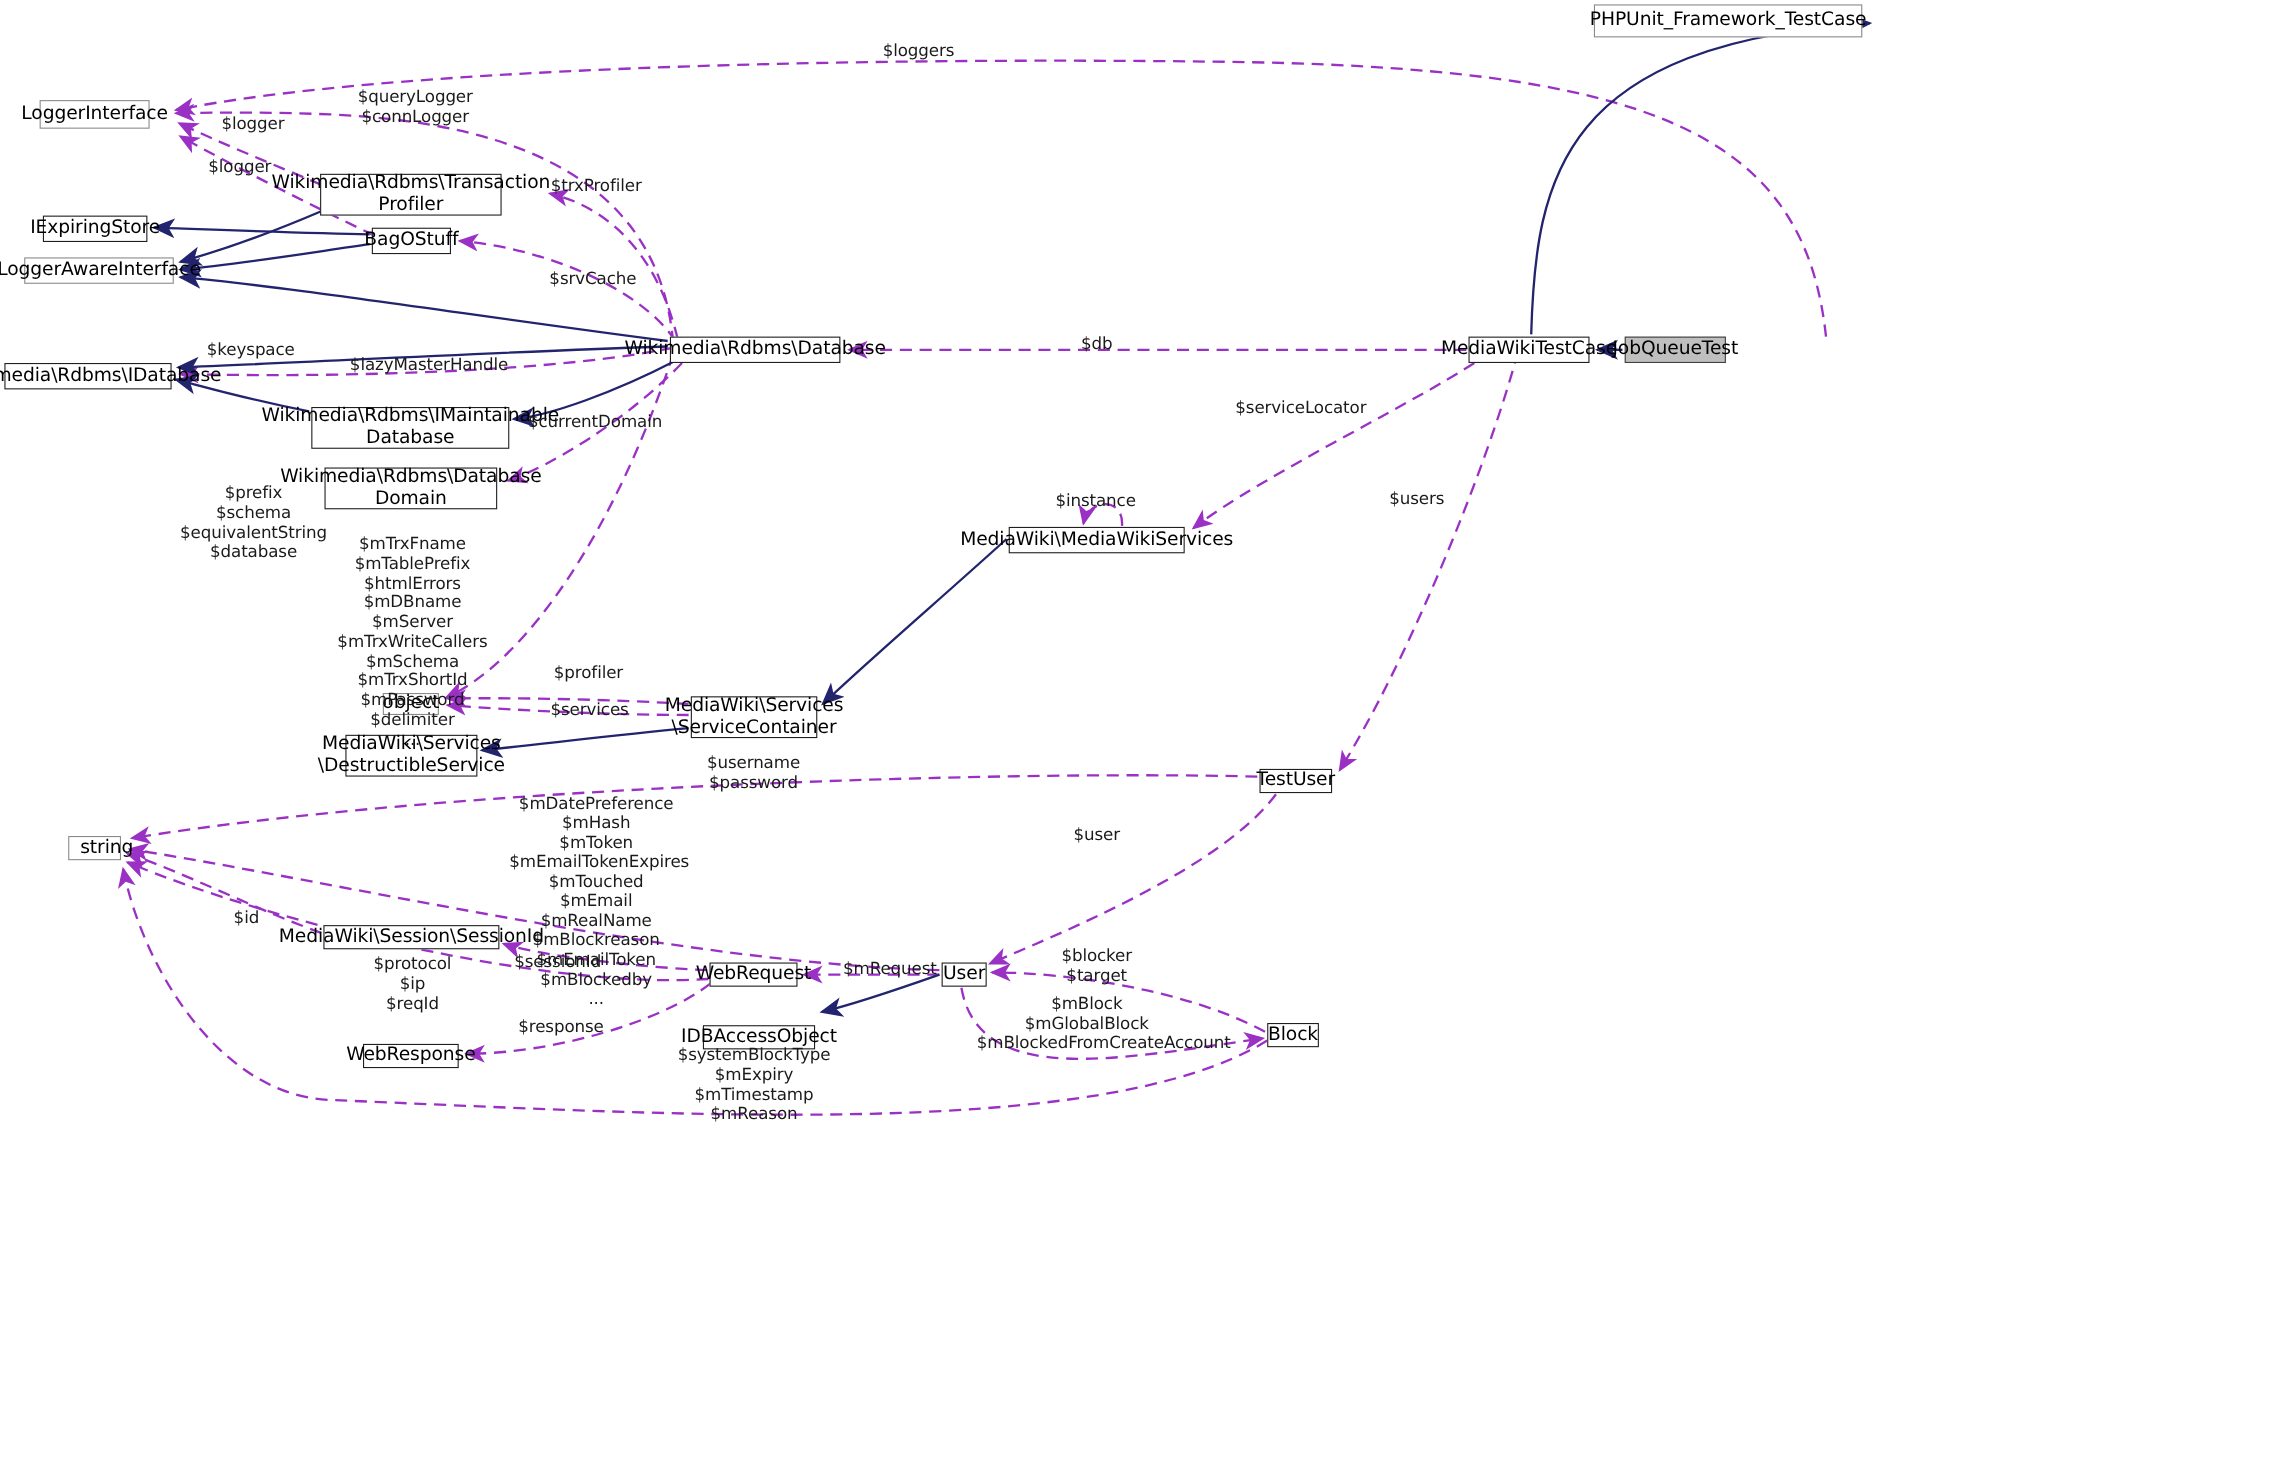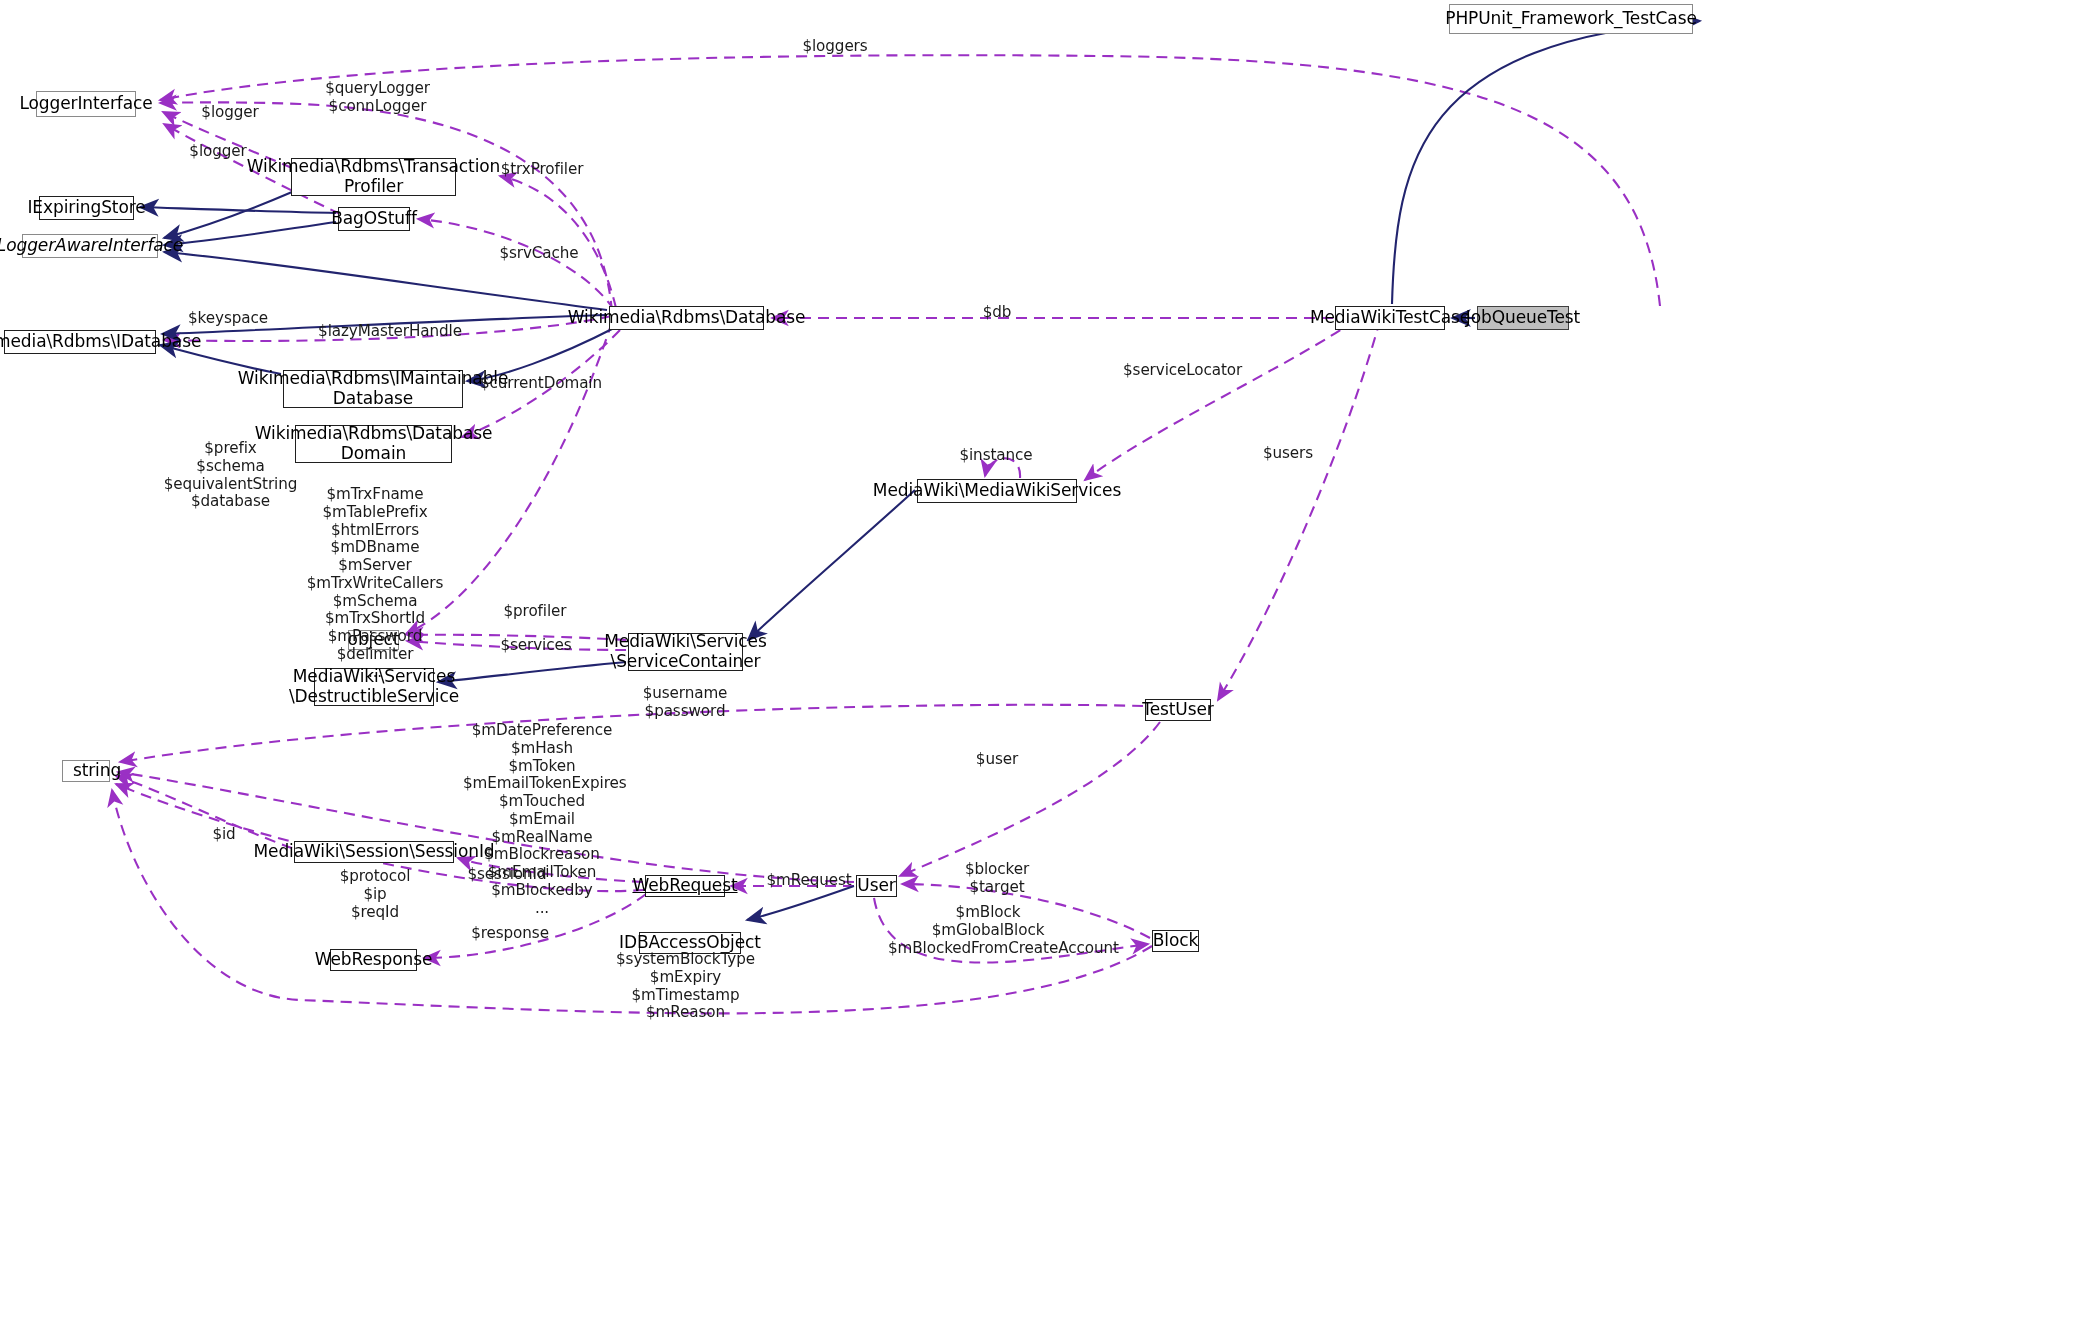--- a/index.html
+++ b/index.html
@@ -133,39 +133,39 @@
     </g>
   </svg>
 
   <div id="nodes">
       <div class="node thin" style="left: 1449px; top: 4px; width: 244px; height: 30px;">PHPUnit_Framework_TestCase</div>
       <div class="node thin" style="left: 36px; top: 91px; width: 100px; height: 26px;">LoggerInterface</div>
       <div class="node" style="left: 291px; top: 158px; width: 165px; height: 38px;">Wikimedia\Rdbms\Transaction
 Profiler</div>
       <div class="node" style="left: 39px; top: 196px; width: 95px; height: 24px;">IExpiringStore</div>
       <div class="node" style="left: 338px; top: 207px; width: 72px; height: 24px;">BagOStuff</div>
-      <div class="node thin" style="left: 22px; top: 234px; width: 136px; height: 24px; font-style: italic;">LoggerAwareInterface</div>
+      <div class="node thin" style="left: 22px; top: 234px; width: 136px; height: 24px;">LoggerAwareInterface</div>
       <div class="node" style="left: 609px; top: 306px; width: 155px; height: 24px;">Wikimedia\Rdbms\Database</div>
       <div class="node" style="left: 1335px; top: 306px; width: 110px; height: 24px;">MediaWikiTestCase</div>
       <div class="node current" style="left: 1477px; top: 306px; width: 92px; height: 24px;">JobQueueTest</div>
       <div class="node" style="left: 4px; top: 330px; width: 152px; height: 24px;">Wikimedia\Rdbms\IDatabase</div>
       <div class="node" style="left: 283px; top: 370px; width: 180px; height: 38px;">Wikimedia\Rdbms\IMaintainable
 Database</div>
       <div class="node" style="left: 295px; top: 425px; width: 157px; height: 38px;">Wikimedia\Rdbms\Database
 Domain</div>
       <div class="node" style="left: 917px; top: 479px; width: 160px; height: 24px;">MediaWiki\MediaWikiServices</div>
       <div class="node thin" style="left: 348px; top: 630px; width: 51px; height: 20px;">object</div>
       <div class="node" style="left: 628px; top: 633px; width: 115px; height: 38px;">MediaWiki\Services
 \ServiceContainer</div>
       <div class="node" style="left: 314px; top: 668px; width: 120px; height: 38px;">MediaWiki\Services
 \DestructibleService</div>
       <div class="node" style="left: 1145px; top: 699px; width: 66px; height: 22px;">TestUser</div>
       <div class="node thin" style="left: 62px; top: 760px; width: 48px; height: 22px; padding-left: 22px;">string</div>
       <div class="node" style="left: 294px; top: 841px; width: 160px; height: 22px;">MediaWiki\Session\SessionId</div>
-      <div class="node" style="left: 645px; top: 875px; width: 80px; height: 22px; text-decoration: underline;">WebRequest</div>
+      <div class="node" style="left: 645px; top: 875px; width: 80px; height: 22px;">WebRequest</div>
       <div class="node" style="left: 856px; top: 875px; width: 41px; height: 22px;">User</div>
       <div class="node" style="left: 639px; top: 932px; width: 102px; height: 22px;">IDBAccessObject</div>
       <div class="node" style="left: 1152px; top: 930px; width: 47px; height: 22px;">Block</div>
       <div class="node" style="left: 330px; top: 949px; width: 87px; height: 22px;">WebResponse</div>
     </div>
   <div id="labels">
       <div class="elabel" style="left: 785px; top: 38px; width: 100px;">$loggers</div>
       <div class="elabel" style="left: 325px; top: 80px; width: 105px;">$queryLogger
 $connLogger</div>
       <div class="elabel" style="left: 194px; top: 104px; width: 72px;">$logger</div>

